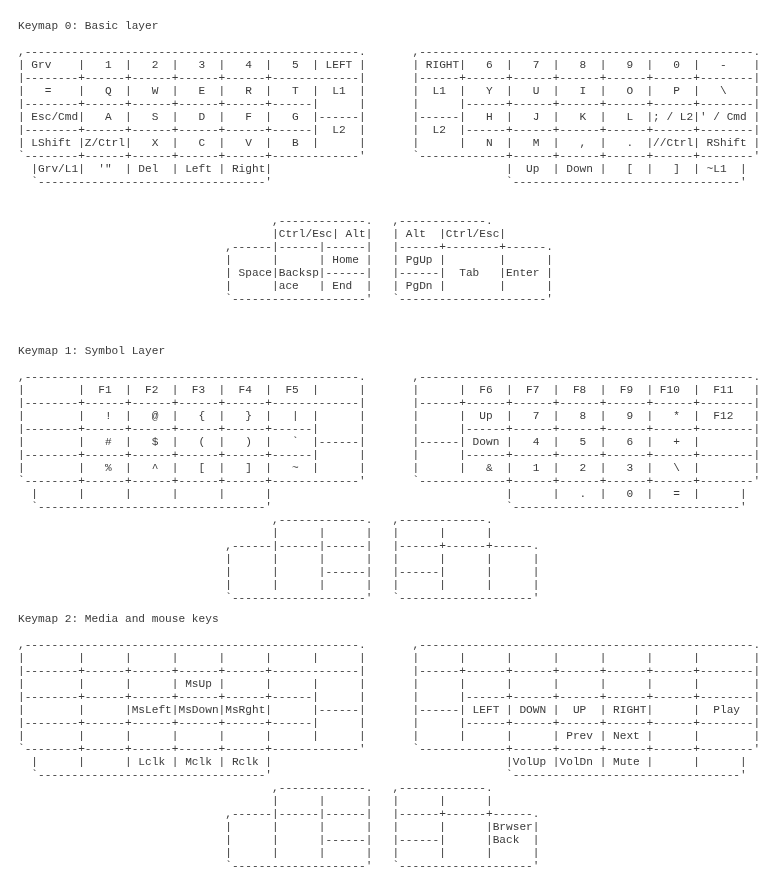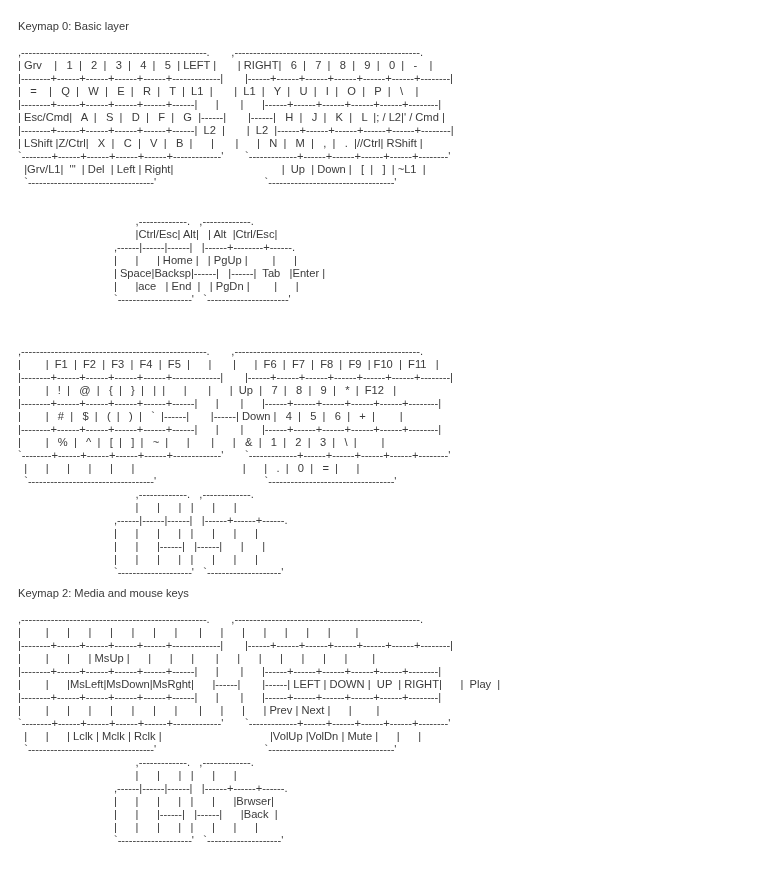--- a/index.html
+++ b/index.html
@@ -9,21 +9,21 @@
   }
   body {
     width: 765px;
     height: 883px;
     box-sizing: border-box;
     padding: 20px 0 0 18px;
     overflow: hidden;
   }
   pre {
     margin: 0;
-    font-family: Liberation Sans, sans-serif;
+    font-family: Liberation Mono, monospace;
     font-size: 11.15px;
     line-height: 13px;
     color: #3a3a3a;
     white-space: pre;
   }
   .km-title {
     margin: 0 0 13px 0;
   }
   #km0 .km-art { margin-bottom: 39px; }
   #km1 .km-art { margin-bottom: 0; }
@@ -52,20 +52,21 @@
                                       ,-------------.   ,-------------.
                                       |Ctrl/Esc| Alt|   | Alt  |Ctrl/Esc|
                                ,------|------|------|   |------+--------+------.
                                |      |      | Home |   | PgUp |        |      |
                                | Space|Backsp|------|   |------|  Tab   |Enter |
                                |      |ace   | End  |   | PgDn |        |      |
                                `--------------------'   `----------------------'</pre>
   </section>
 
   <section id="km1">
+    <pre class="km-title" style="color: rgb(58, 58, 58);">Keymap 1: Symbol Layer</pre>
     <pre class="km-art" style="color: rgb(58, 58, 58);">,--------------------------------------------------.       ,--------------------------------------------------.
 |        |  F1  |  F2  |  F3  |  F4  |  F5  |      |       |      |  F6  |  F7  |  F8  |  F9  | F10  |  F11   |
 |--------+------+------+------+------+-------------|       |------+------+------+------+------+------+--------|
 |        |   !  |   @  |   {  |   }  |   |  |      |       |      |  Up  |   7  |   8  |   9  |   *  |  F12   |
 |--------+------+------+------+------+------|      |       |      |------+------+------+------+------+--------|
 |        |   #  |   $  |   (  |   )  |   `  |------|       |------| Down |   4  |   5  |   6  |   +  |        |
 |--------+------+------+------+------+------|      |       |      |------+------+------+------+------+--------|
 |        |   %  |   ^  |   [  |   ]  |   ~  |      |       |      |   &amp;  |   1  |   2  |   3  |   \  |        |
 `--------+------+------+------+------+-------------'       `-------------+------+------+------+------+--------'
   |      |      |      |      |      |                                   |      |   .  |   0  |   =  |      |

